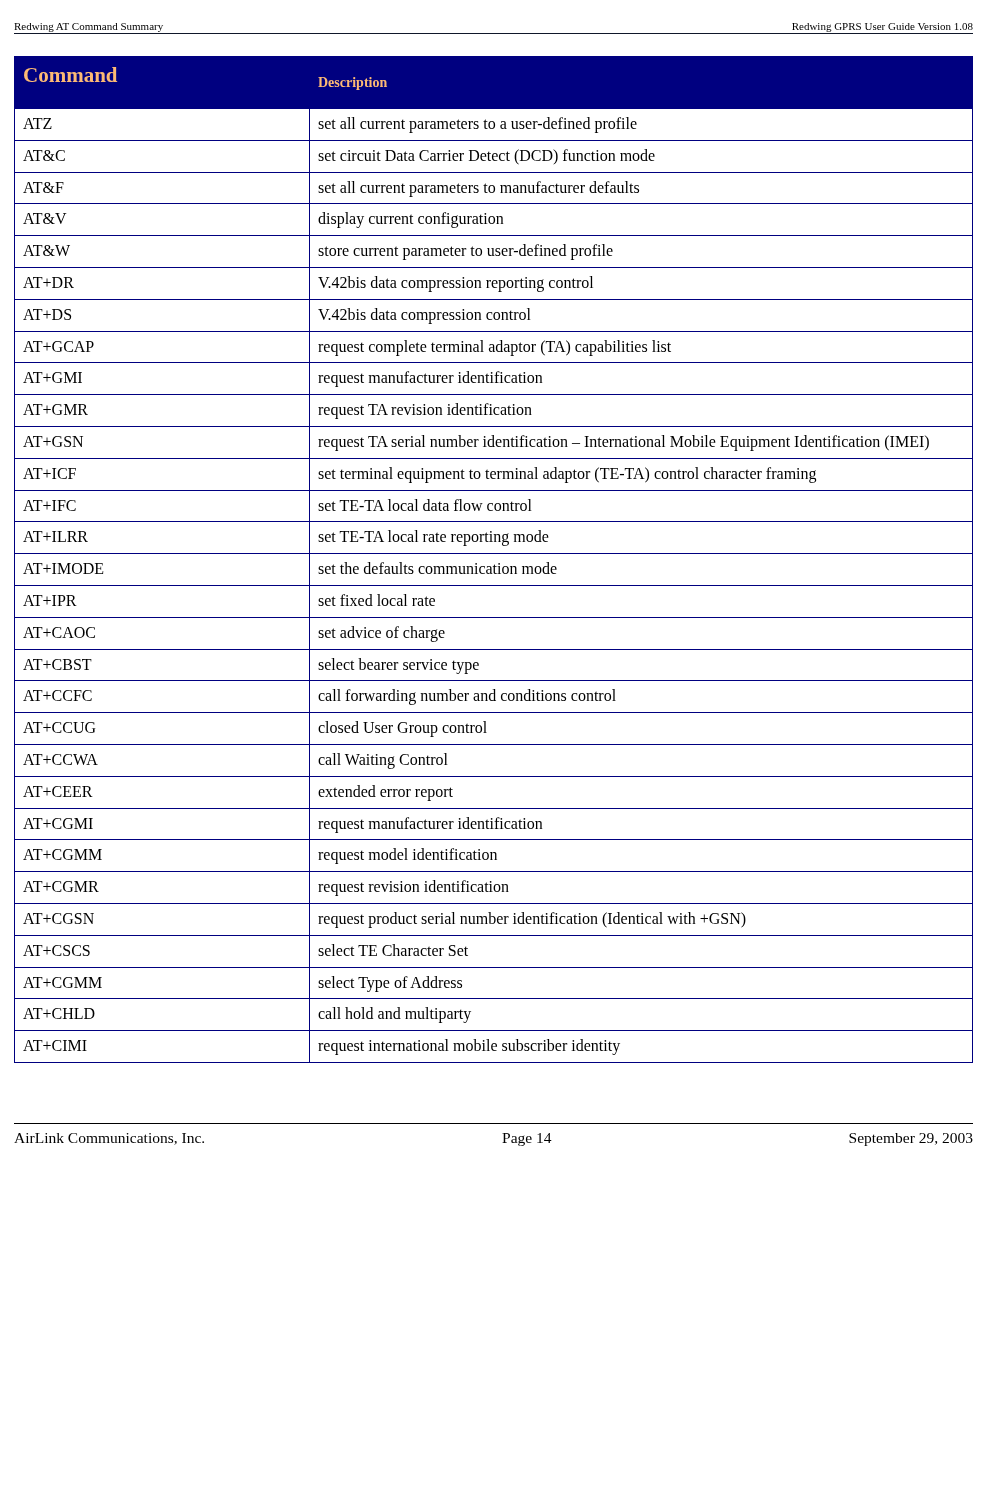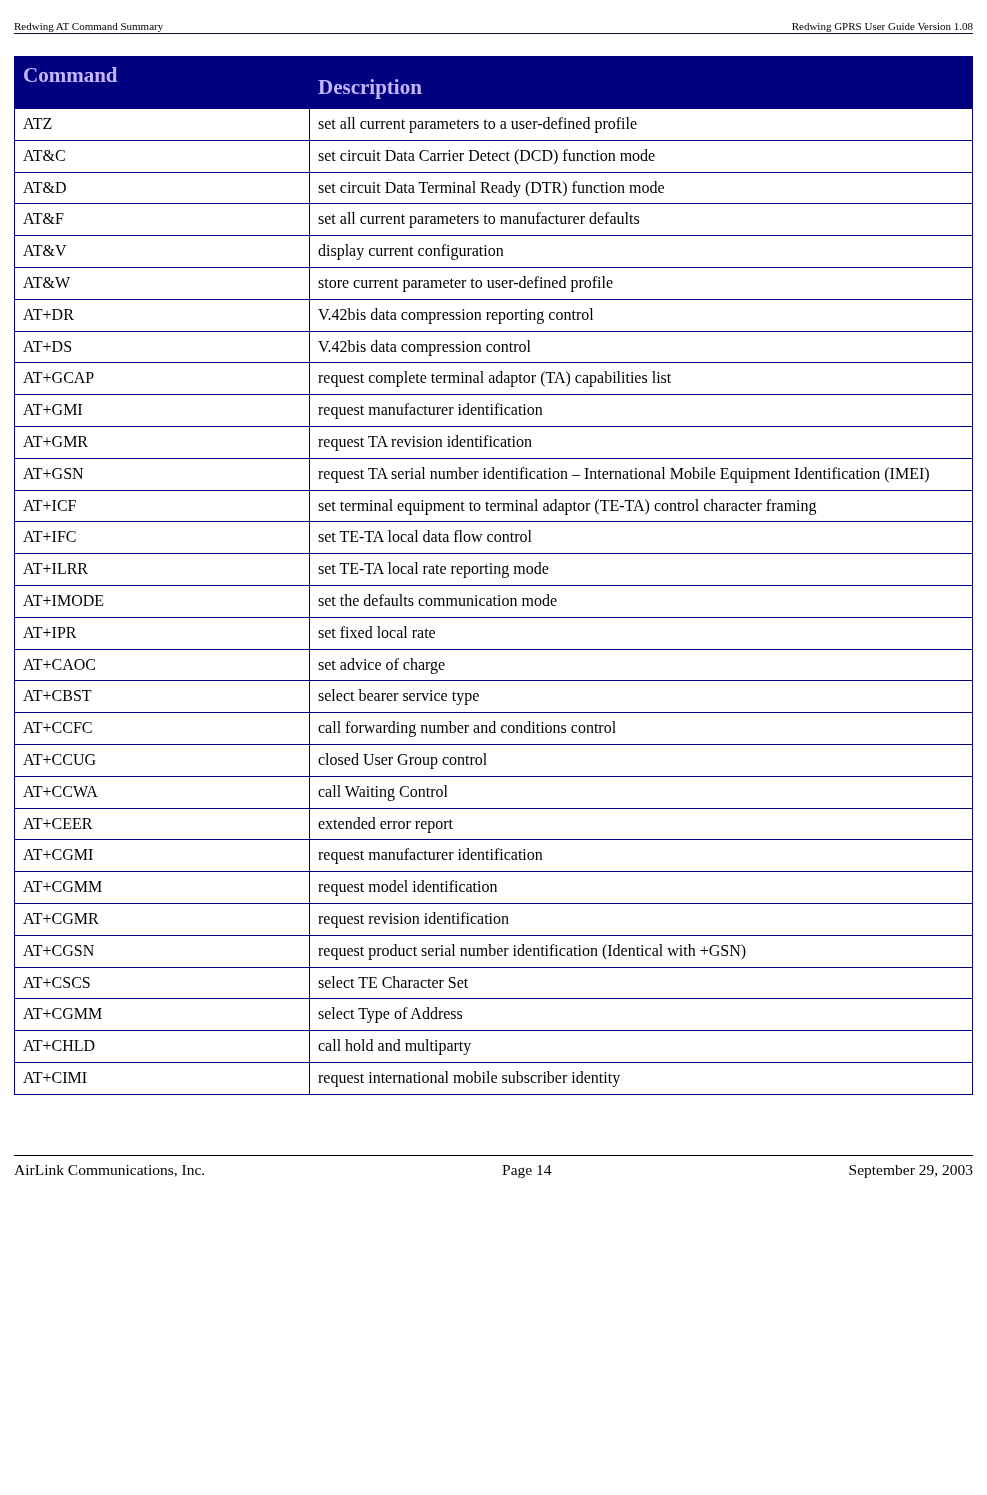--- a/index.html
+++ b/index.html
@@ -23,32 +23,32 @@
       width: 100%;
     }
     table.at th, table.at td {
       border: 1px solid #000080;
       padding: 5px 8px;
       vertical-align: top;
       text-align: left;
     }
     table.at th {
       background: #000080;
-      color: #c4b5fd;
+      color: #fdba74;
       font-family: "Century Schoolbook", "Times New Roman", serif;
       font-weight: bold;
     }
     table.at th.cmd-head {
       font-size: 21px;
       width: 278px;
       padding-top: 6px;
       padding-bottom: 20px;
     }
     table.at th.desc-head {
-      font-size: 21px;
+      font-size: 14px;
       padding-top: 18px;
       padding-bottom: 8px;
     }
     table.at td {
       font-size: 16px;
       line-height: 1.3;
     }
     .footer-row {
       display: flex;
       justify-content: space-between;
@@ -76,24 +76,20 @@
   <tbody id="at-body">
       <tr>
         <td>ATZ</td>
         <td>set all current parameters to a user-defined profile</td>
       </tr>
       <tr>
         <td>AT&amp;C</td>
         <td>set circuit Data Carrier Detect (DCD) function mode</td>
       </tr>
       <tr>
-        <td>AT&amp;D</td>
-        <td>set circuit Data Terminal Ready (DTR) function mode</td>
-      </tr>
-      <tr>
         <td>AT&amp;F</td>
         <td>set all current parameters to manufacturer defaults</td>
       </tr>
       <tr>
         <td>AT&amp;V</td>
         <td>display current configuration</td>
       </tr>
       <tr>
         <td>AT&amp;W</td>
         <td>store current parameter to user-defined profile</td>

